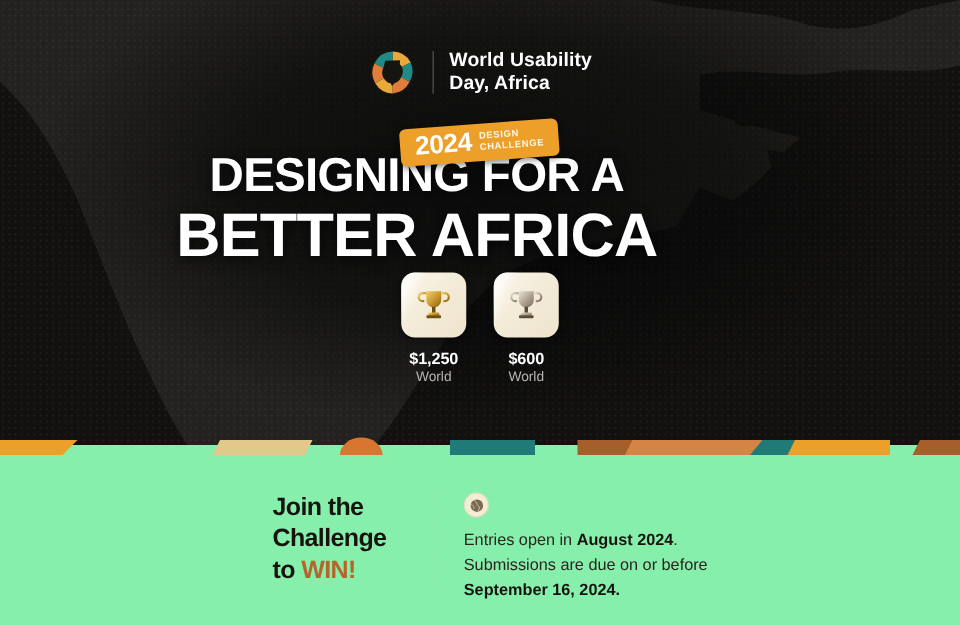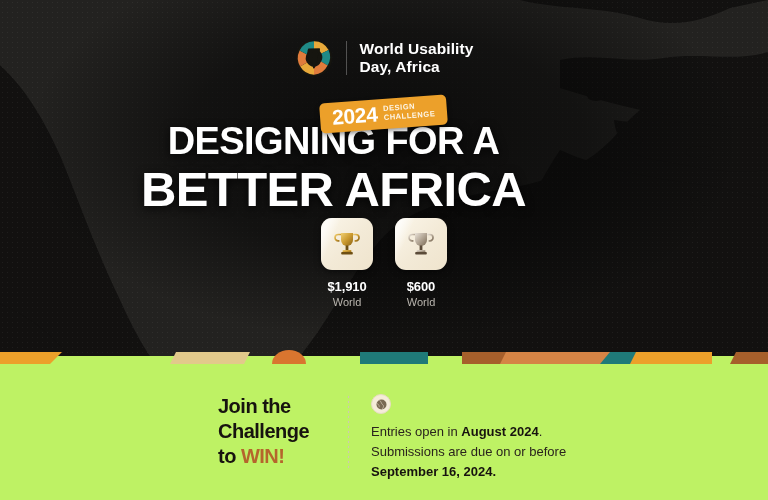--- a/index.html
+++ b/index.html
@@ -102,21 +102,21 @@
   
   .stripe {
     position:absolute; left:0; top:338px; width:768px; height:26px;
     z-index:9; pointer-events:none;
   }
   .stripe svg { display:block; }
 
   
   .bottom {
     position:absolute; left:0; top:356px; width:768px; height:144px;
-    background:#bef264;
+    background:#86efac;
   }
   .bottom-inner {
     position:absolute; left:218px; top:38px;
     display:flex; align-items:flex-start; gap:0;
   }
   .join {
     width:112px; color:#17130f; font-weight:bold;
     font-size:20px; line-height:1.26; letter-spacing:-.5px;
   }
   .join .win { color:#b5652c; }
@@ -222,21 +222,21 @@
             </linearGradient>
               </defs>
             <path d="M9 4h12v7a6 6 0 0 1-12 0z" fill="url(#gg)"></path>
             <path d="M9 5.5H6.2a3.2 3.2 0 0 0 0 6.4h1.2" fill="none" stroke="url(#gg)" stroke-width="1.7"></path>
             <path d="M21 5.5h2.8a3.2 3.2 0 0 1 0 6.4h-1.2" fill="none" stroke="url(#gg)" stroke-width="1.7"></path>
             <rect x="13.6" y="16.4" width="2.8" height="5" fill="#6e4f13"></rect>
             <rect x="10.6" y="21" width="8.8" height="2.4" rx=".7" fill="url(#gg)"></rect>
             <rect x="9.2" y="23.1" width="11.6" height="2.4" rx=".8" fill="#6e4f13"></rect>
           </svg>
         </div>
-        <div class="prize-amt">$1,910</div>
+        <div class="prize-amt">$1,250</div>
         <div class="prize-tier">World</div>
       </div>
 
 
       <div class="prize">
         <div class="prize-card">
           <svg width="30" height="30" viewBox="0 0 30 30" aria-hidden="true">
             <defs>
                 <linearGradient id="bg" x1="0" y1="0" x2="1" y2="1">
               <stop offset="0" stop-color="#e9e2d8"></stop>

